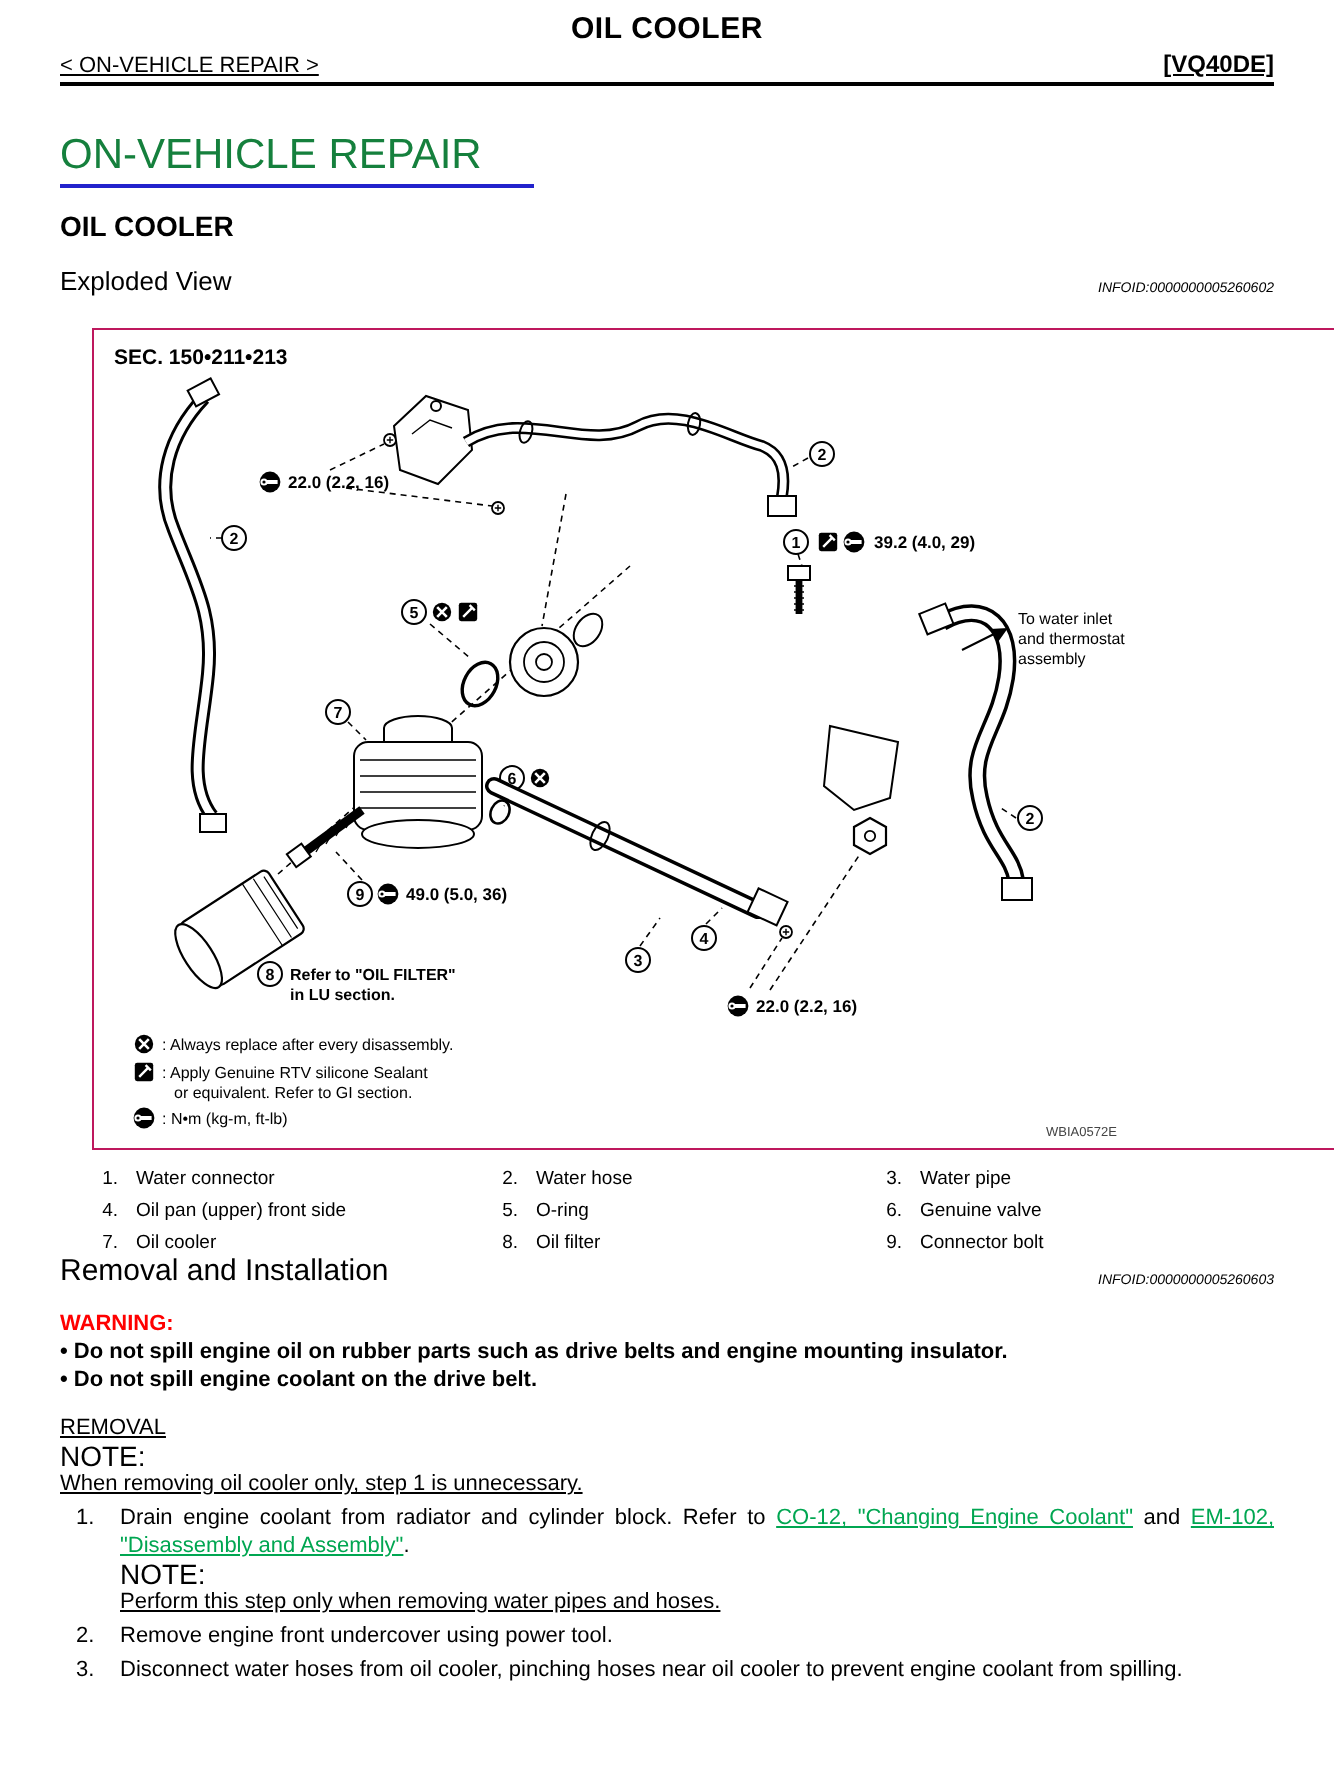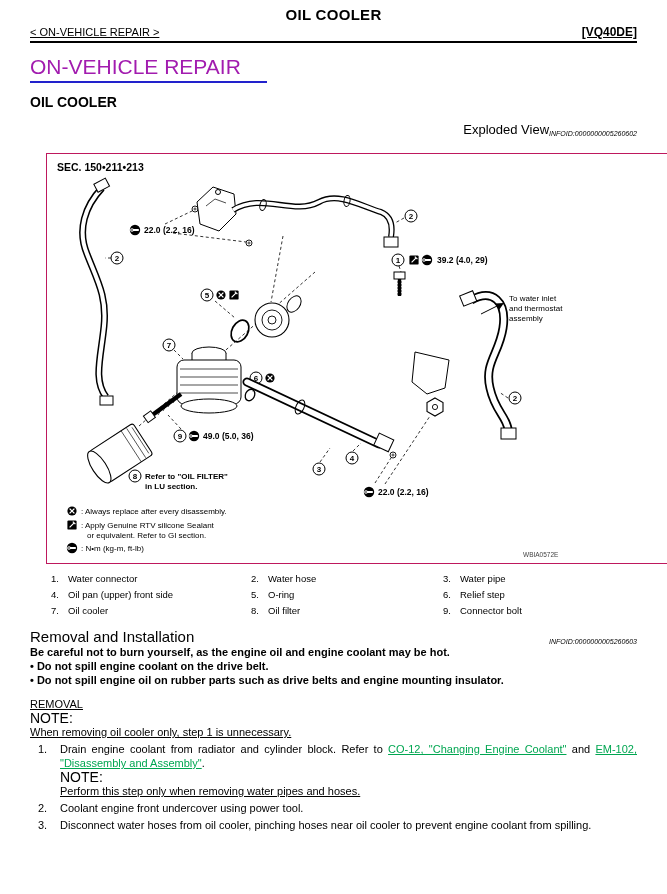--- a/index.html
+++ b/index.html
@@ -8,45 +8,45 @@
     width:667px; height:894px; background:#fff; color:#000;
     font-family:"Liberation Sans", sans-serif;
     padding:6px 30px 0 30px; position:relative; overflow:hidden;
   }
   .page-title { text-align:center; font-size:15px; font-weight:bold; letter-spacing:.3px; }
   .header-row { display:flex; justify-content:space-between; align-items:baseline; margin-top:2px;text-decoration:underline; }
   .breadcrumb { font-size:11px; }
   .model-code { font-size:12px; font-weight:bold;padding-left:33px; }
   .top-rule { border-top:2px solid #000; margin-top:2px; }
   .blue-heading {
-    display:inline-block; color:#a21caf; font-size:21px; font-weight:400;
-    border-bottom:2px solid #2222cc; padding:0 26px 2px 0; margin-top:12px;
+    display:inline-block; color:#15803d; font-size:21px; font-weight:400;
+    border-bottom:2px solid #2222cc; padding:0 26px 2px 0; margin-top:23px;
   }
   .sub-heading { font-size:14px; font-weight:bold; margin-top:11px; }
   .h-row { display:flex; justify-content:space-between; align-items:flex-end; }
-  .h-row.exploded { margin-top:12px;justify-content:flex-end; }
+  .h-row.exploded { margin-top:12px; }
   .exploded-heading { font-size:13px; }
   .removal-heading { font-size:15px; }
   .infoid { font-size:7px; font-style:italic; }
   .figure-box { width:650px; border:1px solid #be185d; margin:16px 0 0 16px; background:#fff; }
   .figure-box svg { display:block; }
   .fig text { font-family:"Liberation Sans", sans-serif; fill:#000; }
   .fig .sec  { font-size:10.5px; font-weight:bold; }
   .fig .cnum { font-size:8px; font-weight:bold; text-anchor:middle; }
   .fig .torq { font-size:8.5px; font-weight:bold; }
   .fig .small{ font-size:8px; }
   .fig .b    { font-weight:bold; }
   .fig .tiny { font-size:6.5px; fill:#444; }
   .parts-grid {
     margin:9px 0 0 15px; display:grid; grid-template-columns:200px 192px 1fr;
     row-gap:5px; font-size:9.5px;
   }
   .part-item { display:flex; }
   .pnum { width:14px; text-align:right; margin-right:9px; flex:none; }
-  .h-row.removal { margin-top:12px; }
+  .h-row.removal { margin-top:0; }
   .red-label { color:#ff0000; font-weight:bold; font-size:11px; line-height:14px; }
   .red-label.first { margin-top:11px; }
   .bold-text { font-weight:bold; font-size:11px; line-height:14px; }
   .plain-text { font-size:11px; line-height:14px;text-decoration:underline; }
   .removal-label { margin-top:10px; }
   .note-label { font-weight:normal; font-size:14px; line-height:14px; }
   .step { display:flex; margin-top:3px; }
   .step-num { width:30px; padding-left:8px; flex:none; font-size:11px; line-height:14px; }
   .step-body { flex:1; font-size:11px; line-height:14px; text-align:justify; }
   .link { color:#00a651; text-decoration:underline; cursor:pointer; }
@@ -302,60 +302,60 @@
     <div class="part-item">
         <span class="pnum">4.</span>
         <span>Oil pan (upper) front side</span>
       </div>
     <div class="part-item">
         <span class="pnum">5.</span>
         <span>O-ring</span>
       </div>
     <div class="part-item">
         <span class="pnum">6.</span>
-        <span>Relief step</span>
+        <span>Genuine valve</span>
       </div>
     <div class="part-item">
         <span class="pnum">7.</span>
         <span>Oil cooler</span>
       </div>
     <div class="part-item">
         <span class="pnum">8.</span>
         <span>Oil filter</span>
       </div>
     <div class="part-item">
         <span class="pnum">9.</span>
         <span>Connector bolt</span>
       </div>
   </div>
 
   <div class="h-row removal">
     <span class="removal-heading">Removal and Installation</span>
     <span class="infoid">INFOID:0000000005260603</span>
   </div>
 
-  <div class="bold-text">Be careful not to burn yourself, as the engine oil and engine coolant may be hot.</div>
+  <div class="red-label first">WARNING:</div>
+  <div class="bold-text">• Do not spill engine oil on rubber parts such as drive belts and engine mounting insulator.</div>
   <div class="bold-text">• Do not spill engine coolant on the drive belt.</div>
-  <div class="bold-text">• Do not spill engine oil on rubber parts such as drive belts and engine mounting insulator.</div>
 
   <div class="plain-text removal-label">REMOVAL</div>
   <div class="note-label">NOTE:</div>
   <div class="plain-text">When removing oil cooler only, step 1 is unnecessary.</div>
 
   <div class="step">
     <span class="step-num">1.</span>
     <div class="step-body"><span>Drain engine coolant from radiator and cylinder block. Refer to </span><a class="link" href="#">CO-12, "Changing Engine Coolant"</a><span> and </span><a class="link" href="#">EM-102, "Disassembly and Assembly"</a><span>.</span>
       <div class="note-label">NOTE:</div>
       <div class="plain-text" style="text-align:left">Perform this step only when removing water pipes and hoses.</div>
     </div>
   </div>
 
   <div class="step">
     <span class="step-num">2.</span>
-    <div class="step-body">Coolant engine front undercover using power tool.</div>
+    <div class="step-body">Remove engine front undercover using power tool.</div>
   </div>
 
   <div class="step">
     <span class="step-num">3.</span>
     <div class="step-body">Disconnect water hoses from oil cooler, pinching hoses near oil cooler to prevent engine coolant from spilling.</div>
   </div>
 
 </div>
 
 </body></html>

